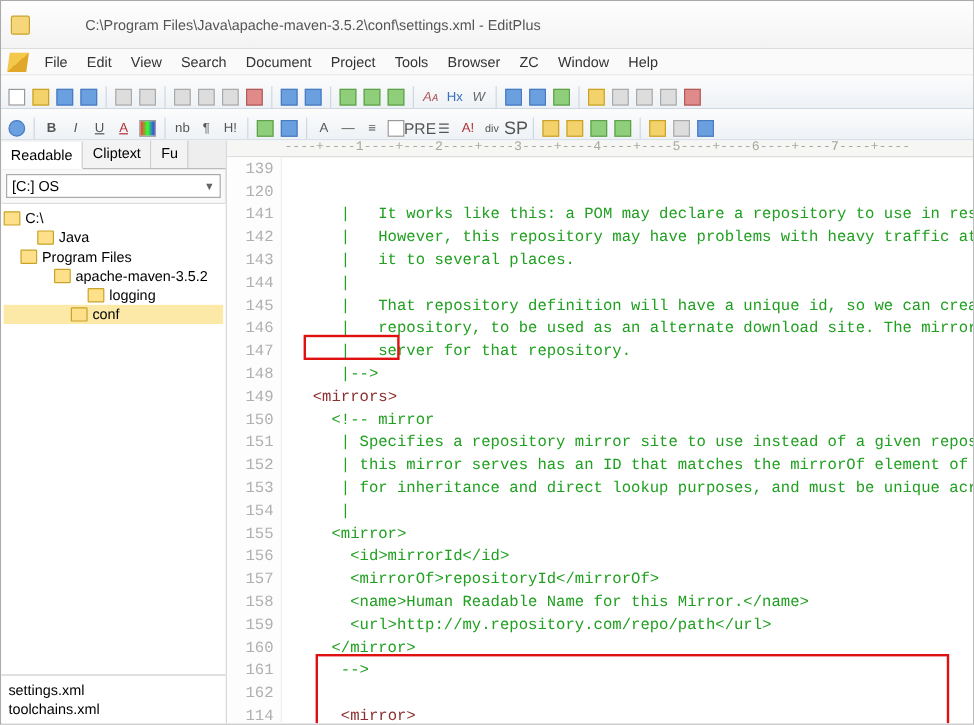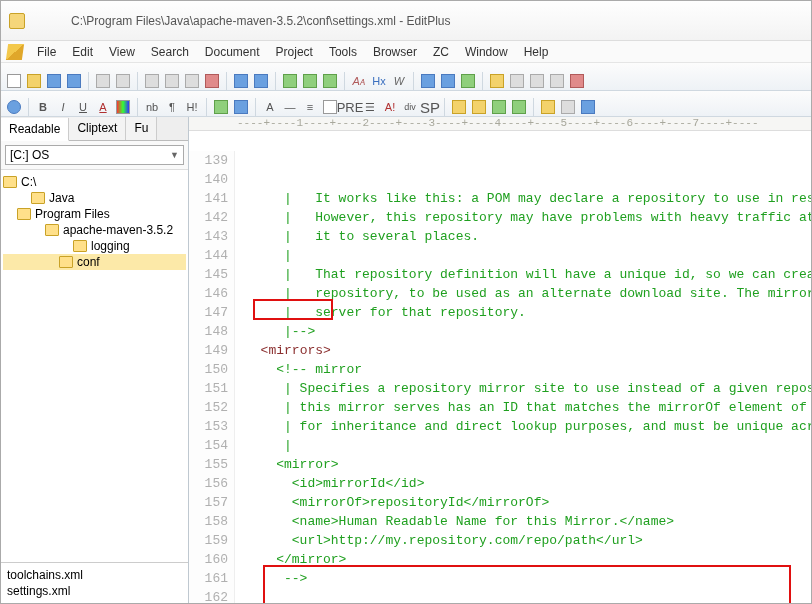--- a/index.html
+++ b/index.html
@@ -26,21 +26,21 @@
 .tabs .tab.active { background: #fff; border-bottom: 1px solid #fff; position: relative; top: 1px; }
 .combo { margin: 4px; border: 1px solid #aaa; background: #fff; padding: 2px 4px; display: flex; justify-content: space-between; align-items: center; }
 .combo .chev { font-size: 9px; color: #666; }
 .tree { flex: 1; background: #fff; border-top: 1px solid #ddd; padding: 4px 2px; overflow: auto; }
 .tree .item { display: flex; align-items: center; padding: 1px 0; white-space: nowrap; }
 .tree .item .ind { display: inline-block; }
 .tree .item .folder { width: 14px; height: 12px; background: #ffe08a; border: 1px solid #c9a227; margin-right: 4px; border-radius: 1px; flex-shrink: 0; }
 .tree .item.sel { background: #fce9a8; }
 .filelist { border-top: 1px solid #ccc; background: #fff; padding: 4px; font-size: 12px; }
 .filelist div { padding: 1px 2px; }
-.editor { flex: 1; display: flex; flex-direction: column; background: #fff; overflow: hidden; gap: 20px; }
+.editor { flex: 1; display: flex; flex-direction: column; background: #fff; overflow: hidden; }
 .ruler { height: 14px; background: #f6f6f4; border-bottom: 1px solid #ddd; font-family: "Consolas","Courier New",monospace; font-size: 11px; color: #a8a89c; white-space: nowrap; padding-left: 48px; overflow: hidden; }
 .code-area { flex: 1; display: flex; overflow: hidden; font-family: "Consolas","Courier New",monospace; font-size: 13px; line-height: 19px; position: relative; }
 .gutter { width: 46px; background: #fdfdfd; border-right: 1px solid #eee; text-align: right; padding-right: 6px; color: #b0b0b0; }
 .code { flex: 1; padding-left: 10px; white-space: pre; color: #222; position: relative; overflow: hidden; }
 .code .ln { height: 19px; }
 .t-cmt { color: #20a020; }
 .t-tag { color: #8b2f2f; }
 .t-punc { color: #8b2f2f; }
 .t-txt { color: #111; }
 .redbox { position: absolute; border: 2px solid #e01010; pointer-events: none; }
@@ -249,31 +249,31 @@
             <span class="folder"></span>
             <span>logging</span>
           </div>
           <div class="item sel">
             <span class="ind" style="width: 56px;"></span>
             <span class="folder"></span>
             <span>conf</span>
           </div>
         </div>
       <div class="filelist" id="filelist">
+          <div>settings.xml</div>
           <div>toolchains.xml</div>
-          <div>settings.xml</div>
         </div>
     </div>
 
     <div class="editor">
       <div class="ruler">----+----1----+----2----+----3----+----4----+----5----+----6----+----7----+----</div>
       <div class="code-area">
         <div class="gutter" id="gutter">
             <div class="ln">139</div>
-            <div class="ln">140</div>
+            <div class="ln">120</div>
             <div class="ln">141</div>
             <div class="ln">142</div>
             <div class="ln">143</div>
             <div class="ln">144</div>
             <div class="ln">145</div>
             <div class="ln">146</div>
             <div class="ln">147</div>
             <div class="ln">148</div>
             <div class="ln">149</div>
             <div class="ln">150</div>

